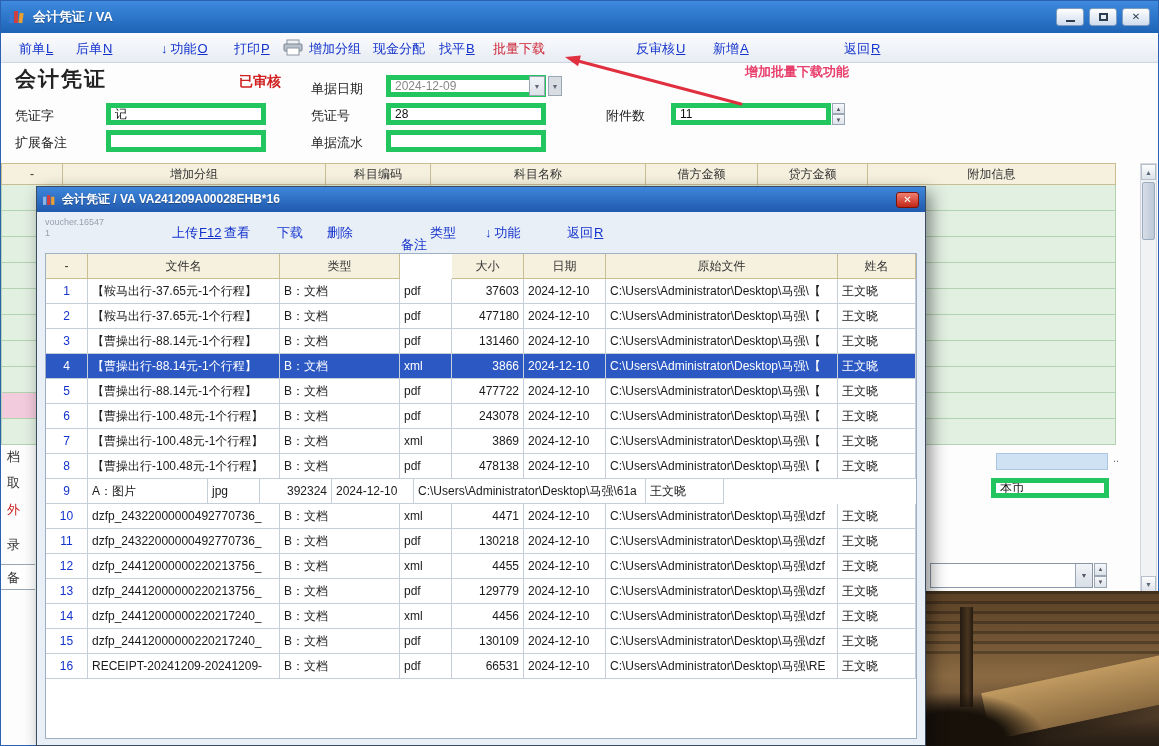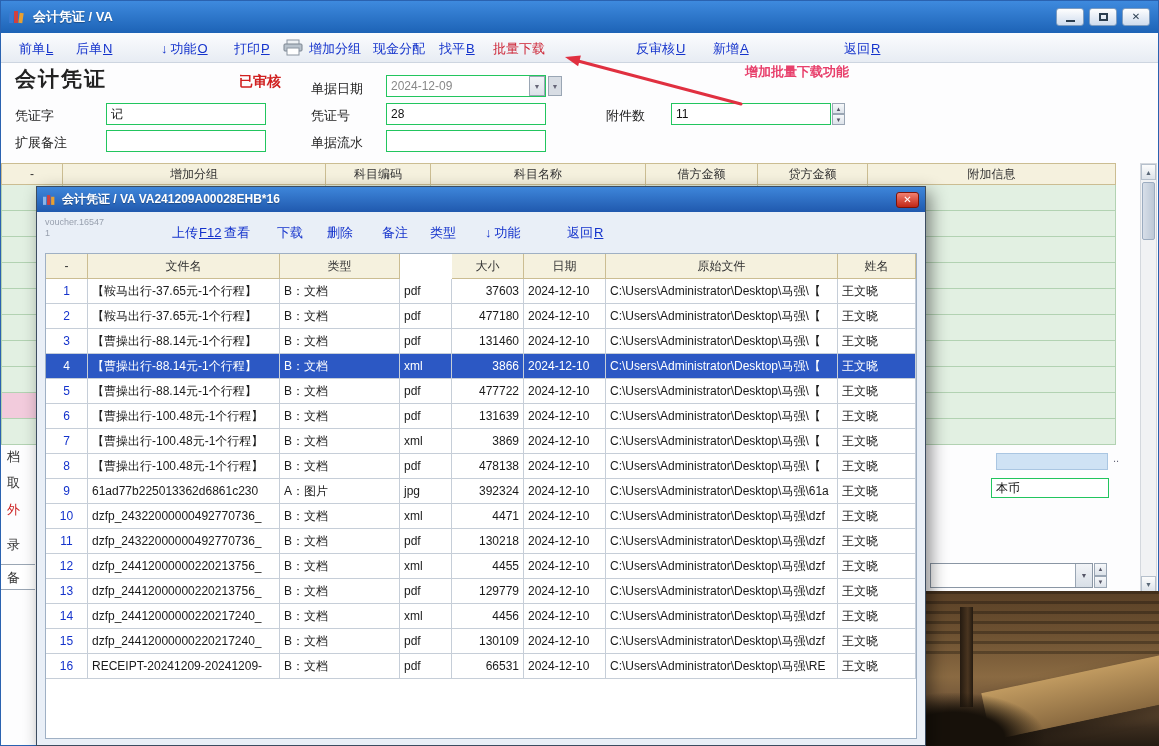--- a/index.html
+++ b/index.html
@@ -18,21 +18,21 @@
   
   #main-toolbar{position:absolute;left:0;top:32px;right:0;height:30px;background:linear-gradient(#fbfcfe,#e7ecf3);border-bottom:1px solid #cdd5e0}
   .link{position:absolute;top:7px;font-size:13px;color:#1433cc;text-decoration:none;white-space:nowrap;cursor:pointer}
   .link u{margin-left:1px}
   .link.hl{color:#cc2233}
   .dn{color:#1433cc;font-weight:bold;margin-right:3px}
   #printer-icon{position:absolute;left:282px;top:6px;cursor:pointer}
 
   
   .lbl{position:absolute;font-size:13px;color:#222;white-space:nowrap}
-  .tb{position:absolute;height:22px;border:1px solid #22c55e;background:#fff;font-size:12px;padding:0 4px;font-family:inherit;color:#111}
+  .tb{position:absolute;height:22px;border:5px solid #22c55e;background:#fff;font-size:12px;padding:0 4px;font-family:inherit;color:#111}
   #page-title{position:absolute;left:14px;top:64px;font-size:21px;font-weight:bold;letter-spacing:2px}
   #audit-status{position:absolute;left:238px;top:72px;font-size:14px;font-weight:bold;color:#d02020}
   .mini-btn{position:absolute;border:1px solid #9aa6b4;background:linear-gradient(#f2f4f7,#dde2e9);color:#667;display:flex;align-items:center;justify-content:center;font-size:7px;cursor:pointer}
   .spin{position:absolute;width:13px;display:flex;flex-direction:column}
   .spin span{flex:1;border:1px solid #9aa6b4;background:linear-gradient(#f6f8fa,#dde3ea);font-size:6px;color:#556;display:flex;align-items:center;justify-content:center;cursor:pointer}
 
   
   #voucher-table{position:absolute;left:0;top:162px;width:1116px}
   .hrow{display:flex;height:22px}
   .hcell{background:#f5f1de;border:1px solid #cbbd92;border-left:none;font-size:12px;color:#333;display:flex;align-items:center;justify-content:center;cursor:pointer}
@@ -301,21 +301,21 @@
           <span>✕</span>
         </span>
     </div>
     <div id="dlg-toolbar">
       <span class="ref" style="top:6px">voucher.16547</span>
       <span class="ref" style="top:17px">1</span>
     <a class="link" style="left: 135px;"><span>上传</span><u>F12</u></a>
         <a class="link" style="left: 187px;"><span>查看</span></a>
         <a class="link" style="left: 240px;"><span>下载</span></a>
         <a class="link" style="left: 290px;"><span>删除</span></a>
-        <a class="link" style="left: 345px;"><span>备注</span></a>
+        <a class="link" style="left: 364px; margin-top: 12px;"><span>备注</span></a>
         <a class="link" style="left: 393px;"><span>类型</span></a>
         <a class="link" style="left: 448px;"><span class="dn">↓</span><span>功能</span></a>
         <a class="link" style="left: 530px;"><span>返回</span><u>R</u></a>
       </div>
     <div id="file-table">
       <div class="drow" id="file-header">
           <div class="dcell h" style="width: 42px;">-</div>
           <div class="dcell h" style="width: 192px;">文件名</div>
           <div class="dcell h" style="width: 120px;">类型</div>
           <div class="dcell h" style="width: 52px; margin-top: 35px;">扩展名</div>
@@ -373,21 +373,21 @@
             <div class="dcell c4" style="width: 72px;">477722</div>
             <div class="dcell c5" style="width: 82px;">2024-12-10</div>
             <div class="dcell c6" style="width: 232px;">C:\Users\Administrator\Desktop\马强\【</div>
             <div class="dcell c7" style="width: 78px;">王文晓</div>
           </div>
           <div class="drow">
             <div class="dcell c0" style="width: 42px;">6</div>
             <div class="dcell c1" style="width: 192px;">【曹操出行-100.48元-1个行程】</div>
             <div class="dcell c2" style="width: 120px;">B：文档</div>
             <div class="dcell c3" style="width: 52px;">pdf</div>
-            <div class="dcell c4" style="width: 72px;">131639</div>
+            <div class="dcell c4" style="width: 72px;">243078</div>
             <div class="dcell c5" style="width: 82px;">2024-12-10</div>
             <div class="dcell c6" style="width: 232px;">C:\Users\Administrator\Desktop\马强\【</div>
             <div class="dcell c7" style="width: 78px;">王文晓</div>
           </div>
           <div class="drow">
             <div class="dcell c0" style="width: 42px;">7</div>
             <div class="dcell c1" style="width: 192px;">【曹操出行-100.48元-1个行程】</div>
             <div class="dcell c2" style="width: 120px;">B：文档</div>
             <div class="dcell c3" style="width: 52px;">xml</div>
             <div class="dcell c4" style="width: 72px;">3869</div>
@@ -400,21 +400,20 @@
             <div class="dcell c1" style="width: 192px;">【曹操出行-100.48元-1个行程】</div>
             <div class="dcell c2" style="width: 120px;">B：文档</div>
             <div class="dcell c3" style="width: 52px;">pdf</div>
             <div class="dcell c4" style="width: 72px;">478138</div>
             <div class="dcell c5" style="width: 82px;">2024-12-10</div>
             <div class="dcell c6" style="width: 232px;">C:\Users\Administrator\Desktop\马强\【</div>
             <div class="dcell c7" style="width: 78px;">王文晓</div>
           </div>
           <div class="drow">
             <div class="dcell c0" style="width: 42px;">9</div>
-            <div class="dcell c1" style="width: 192px;">61ad77b225013362d6861c230</div>
             <div class="dcell c2" style="width: 120px;">A：图片</div>
             <div class="dcell c3" style="width: 52px;">jpg</div>
             <div class="dcell c4" style="width: 72px;">392324</div>
             <div class="dcell c5" style="width: 82px;">2024-12-10</div>
             <div class="dcell c6" style="width: 232px;">C:\Users\Administrator\Desktop\马强\61a</div>
             <div class="dcell c7" style="width: 78px;">王文晓</div>
           </div>
           <div class="drow">
             <div class="dcell c0" style="width: 42px;">10</div>
             <div class="dcell c1" style="width: 192px;">dzfp_24322000000492770736_</div>

